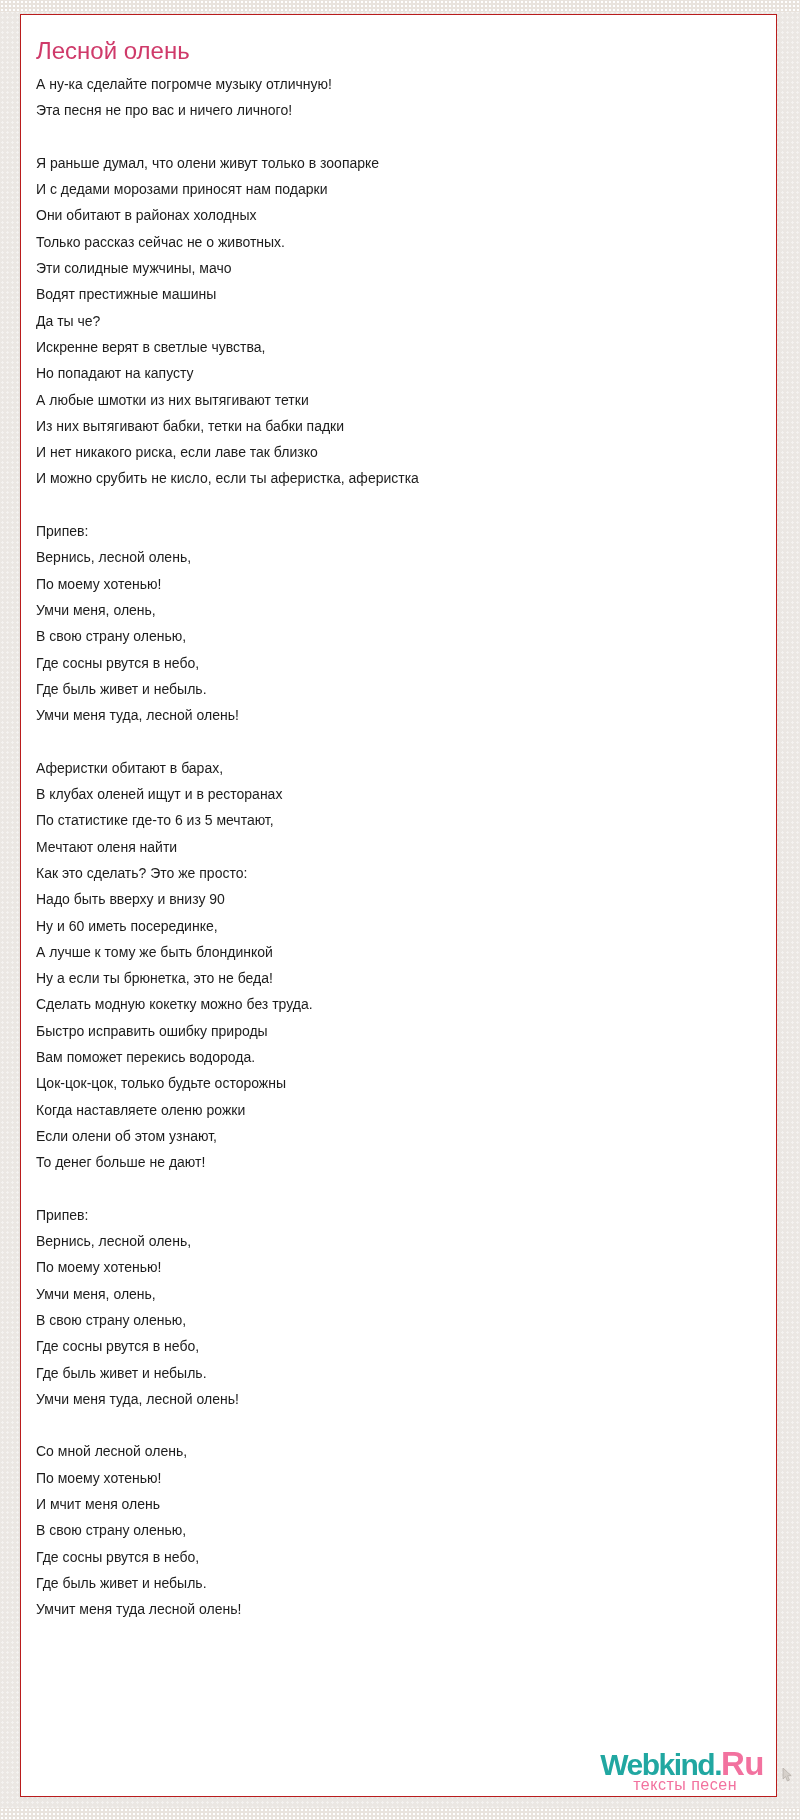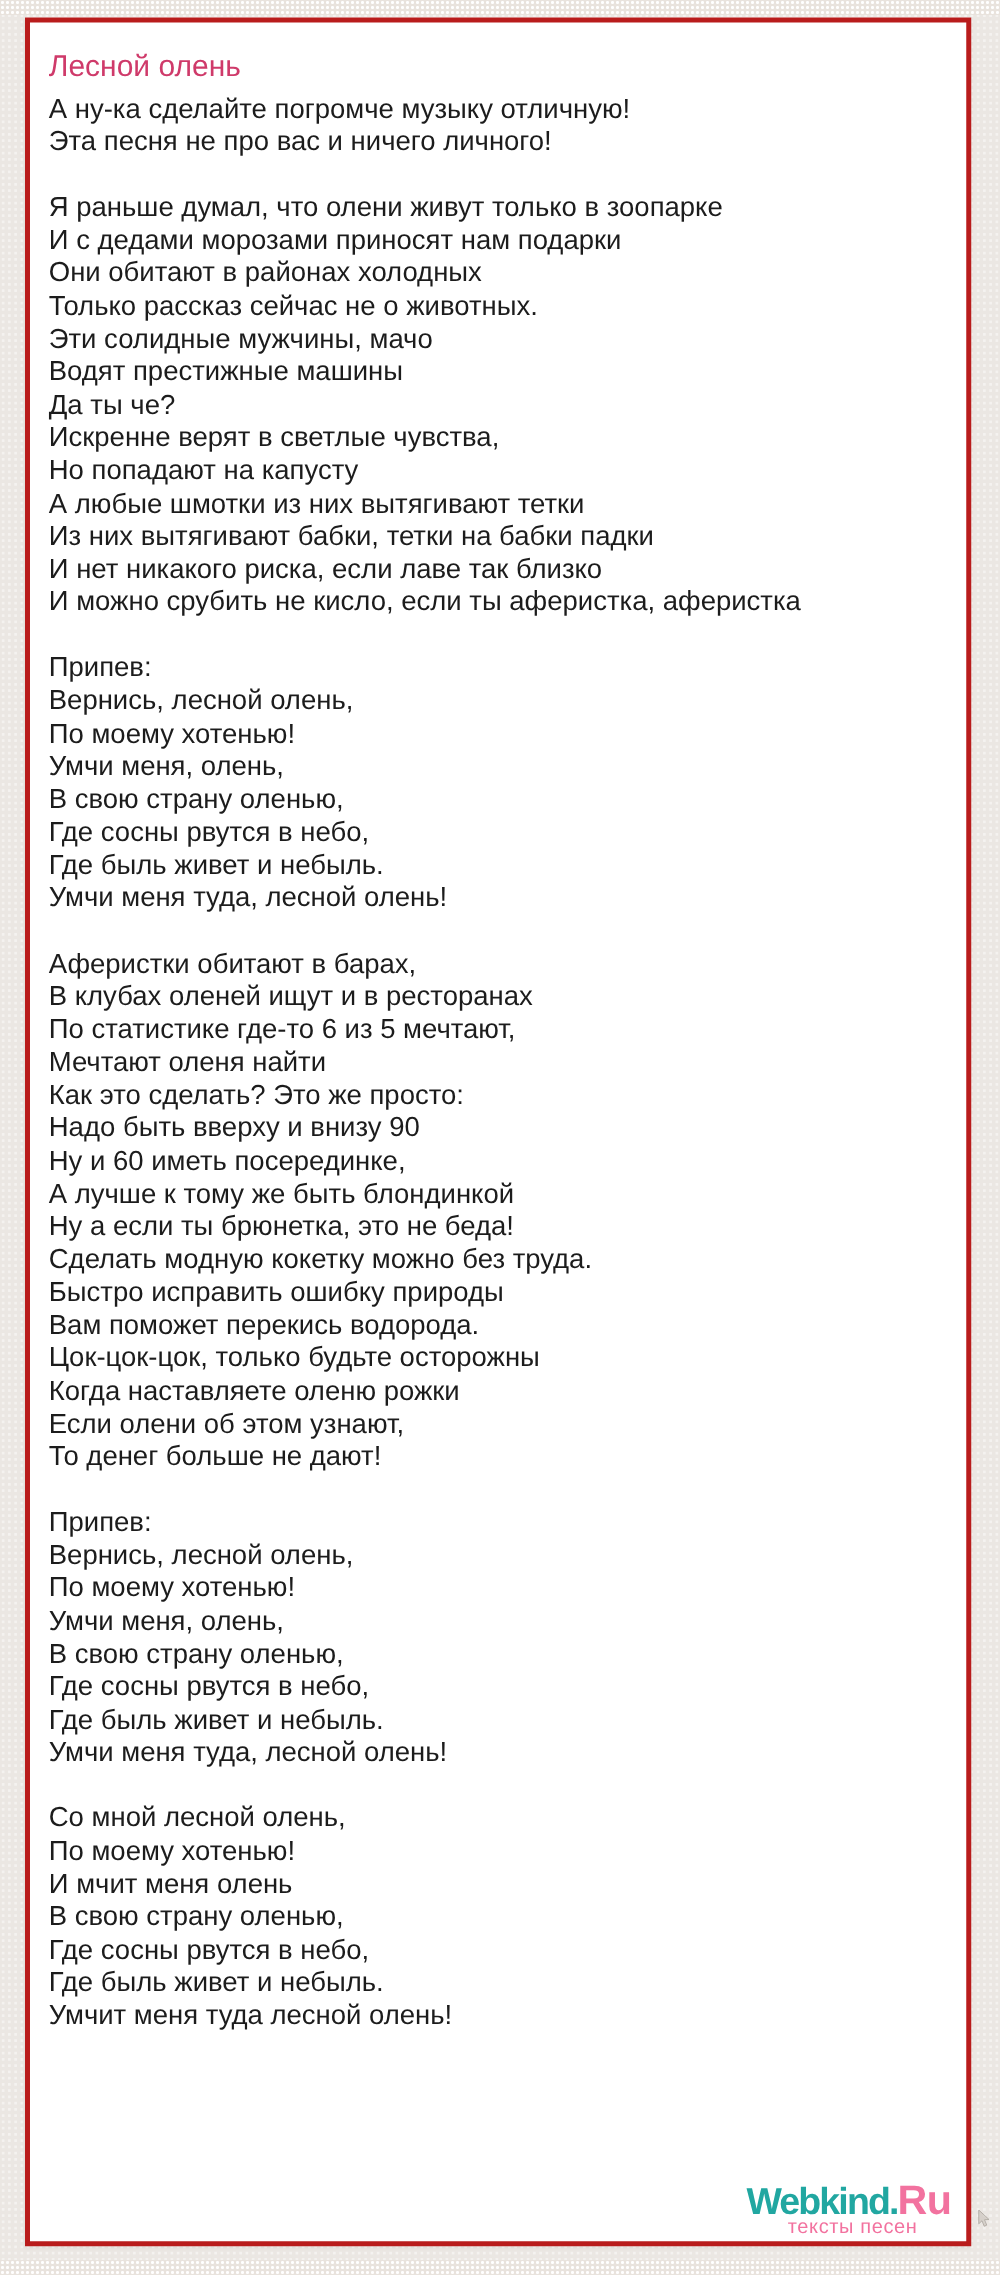--- a/index.html
+++ b/index.html
@@ -27,21 +27,21 @@
   .edge-band.top { top: 0; }
   .edge-band.bottom { bottom: 0; }
 
   .card {
     position: absolute;
     left: 20px;
     top: 14px;
     width: 757px;
     height: 1783px;
     background: #ffffff;
-    border: 4px solid #b91c1c;
+    border: 1px solid #b91c1c;
     box-shadow: 0 1px 3px rgba(0,0,0,.06);
     box-sizing: border-box;
     padding: 22px 15px 0 15px;
   }
 
   .song-title {
     margin: 0;
     font-size: 24px;
     font-weight: 400;
     line-height: 28px;
@@ -57,21 +57,21 @@
     border-bottom: 1px dashed #a9b6c2;
   }
   .artist-link {
     color: var(--artist_link, #45a6b2);
     text-decoration: none;
     cursor: pointer;
   }
 
   .lyrics {
     margin-top: 6px;
-    font-size: 22px;
+    font-size: 14px;
     line-height: 26.3px;
     color: var(--text, #1c1c1c);
   }
   .stanza {
     margin: 0 0 26.3px 0;
   }
   .stanza:last-child { margin-bottom: 15px; }
 
   .logo {
     position: absolute;

